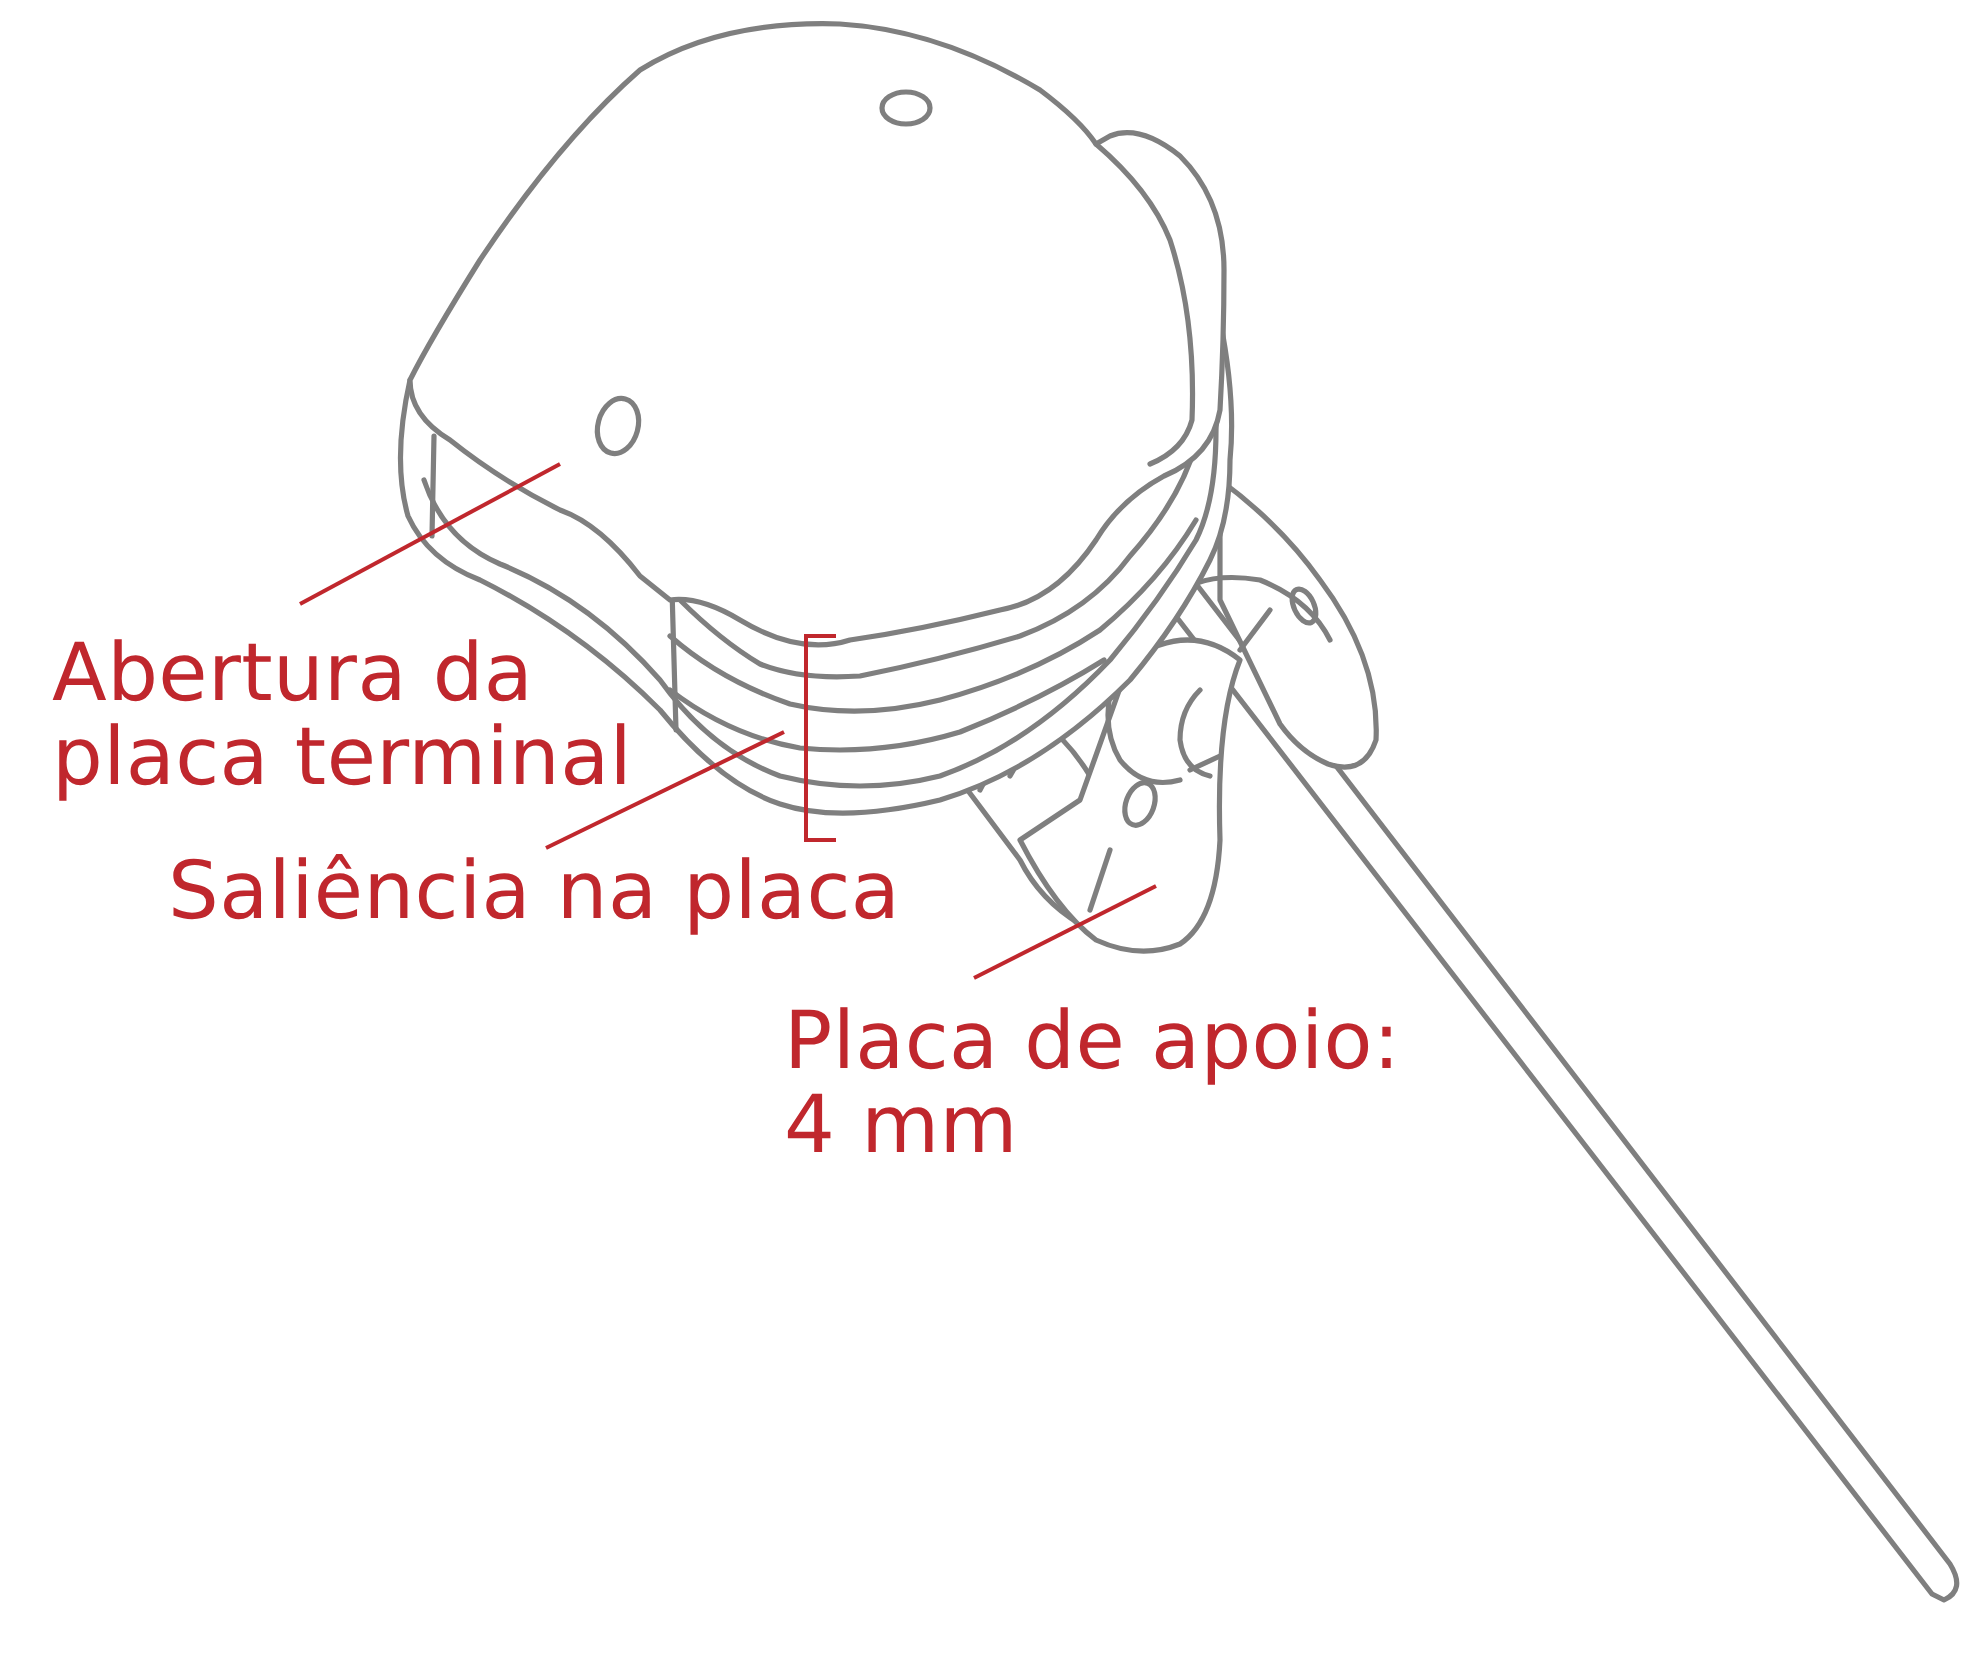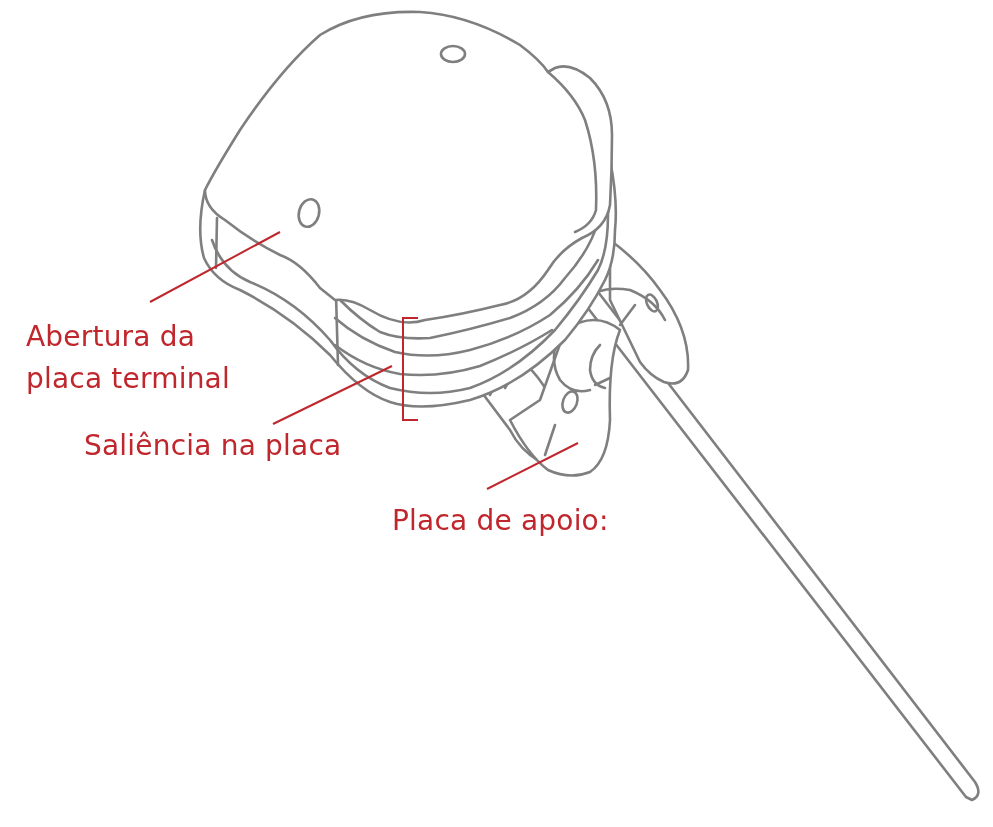--- a/index.html
+++ b/index.html
@@ -6,21 +6,21 @@
     body { width: 993px; height: 827px; position: relative; overflow: hidden; }
     .stage { position: absolute; left: 0; top: 0; width: 993px; height: 827px; }
     .stage svg { position: absolute; left: 0; top: 0; }
     .outline { fill: none; stroke: #7f7f7f; stroke-width: 2.6; stroke-linecap: round; stroke-linejoin: round; }
     .fillw { fill: #ffffff; stroke: #7f7f7f; stroke-width: 2.6; stroke-linejoin: round; }
     .leader { stroke: #c0272d; stroke-width: 2; fill: none; }
     .label {
       position: absolute;
       color: #c0272d;
       font-family: "DejaVu Sans", sans-serif;
-      font-size: 28px;
+      font-size: 40px;
       line-height: 42px;
       letter-spacing: 0.2px;
       white-space: nowrap;
     }
     .label span { display: block; }
   </style>
 </head>
 <body>
 
 <div class="stage">
@@ -78,14 +78,15 @@
     <span>Abertura da</span>
     <span>placa terminal</span>
   </div>
 
   <div class="label" style="left:84px; top:425px;">
     <span>Saliência na placa</span>
   </div>
 
   <div class="label" style="left:392px; top:500px;">
     <span>Placa de apoio:</span>
+    <span>4 mm</span>
   </div>
 </div>
 
 </body></html>

